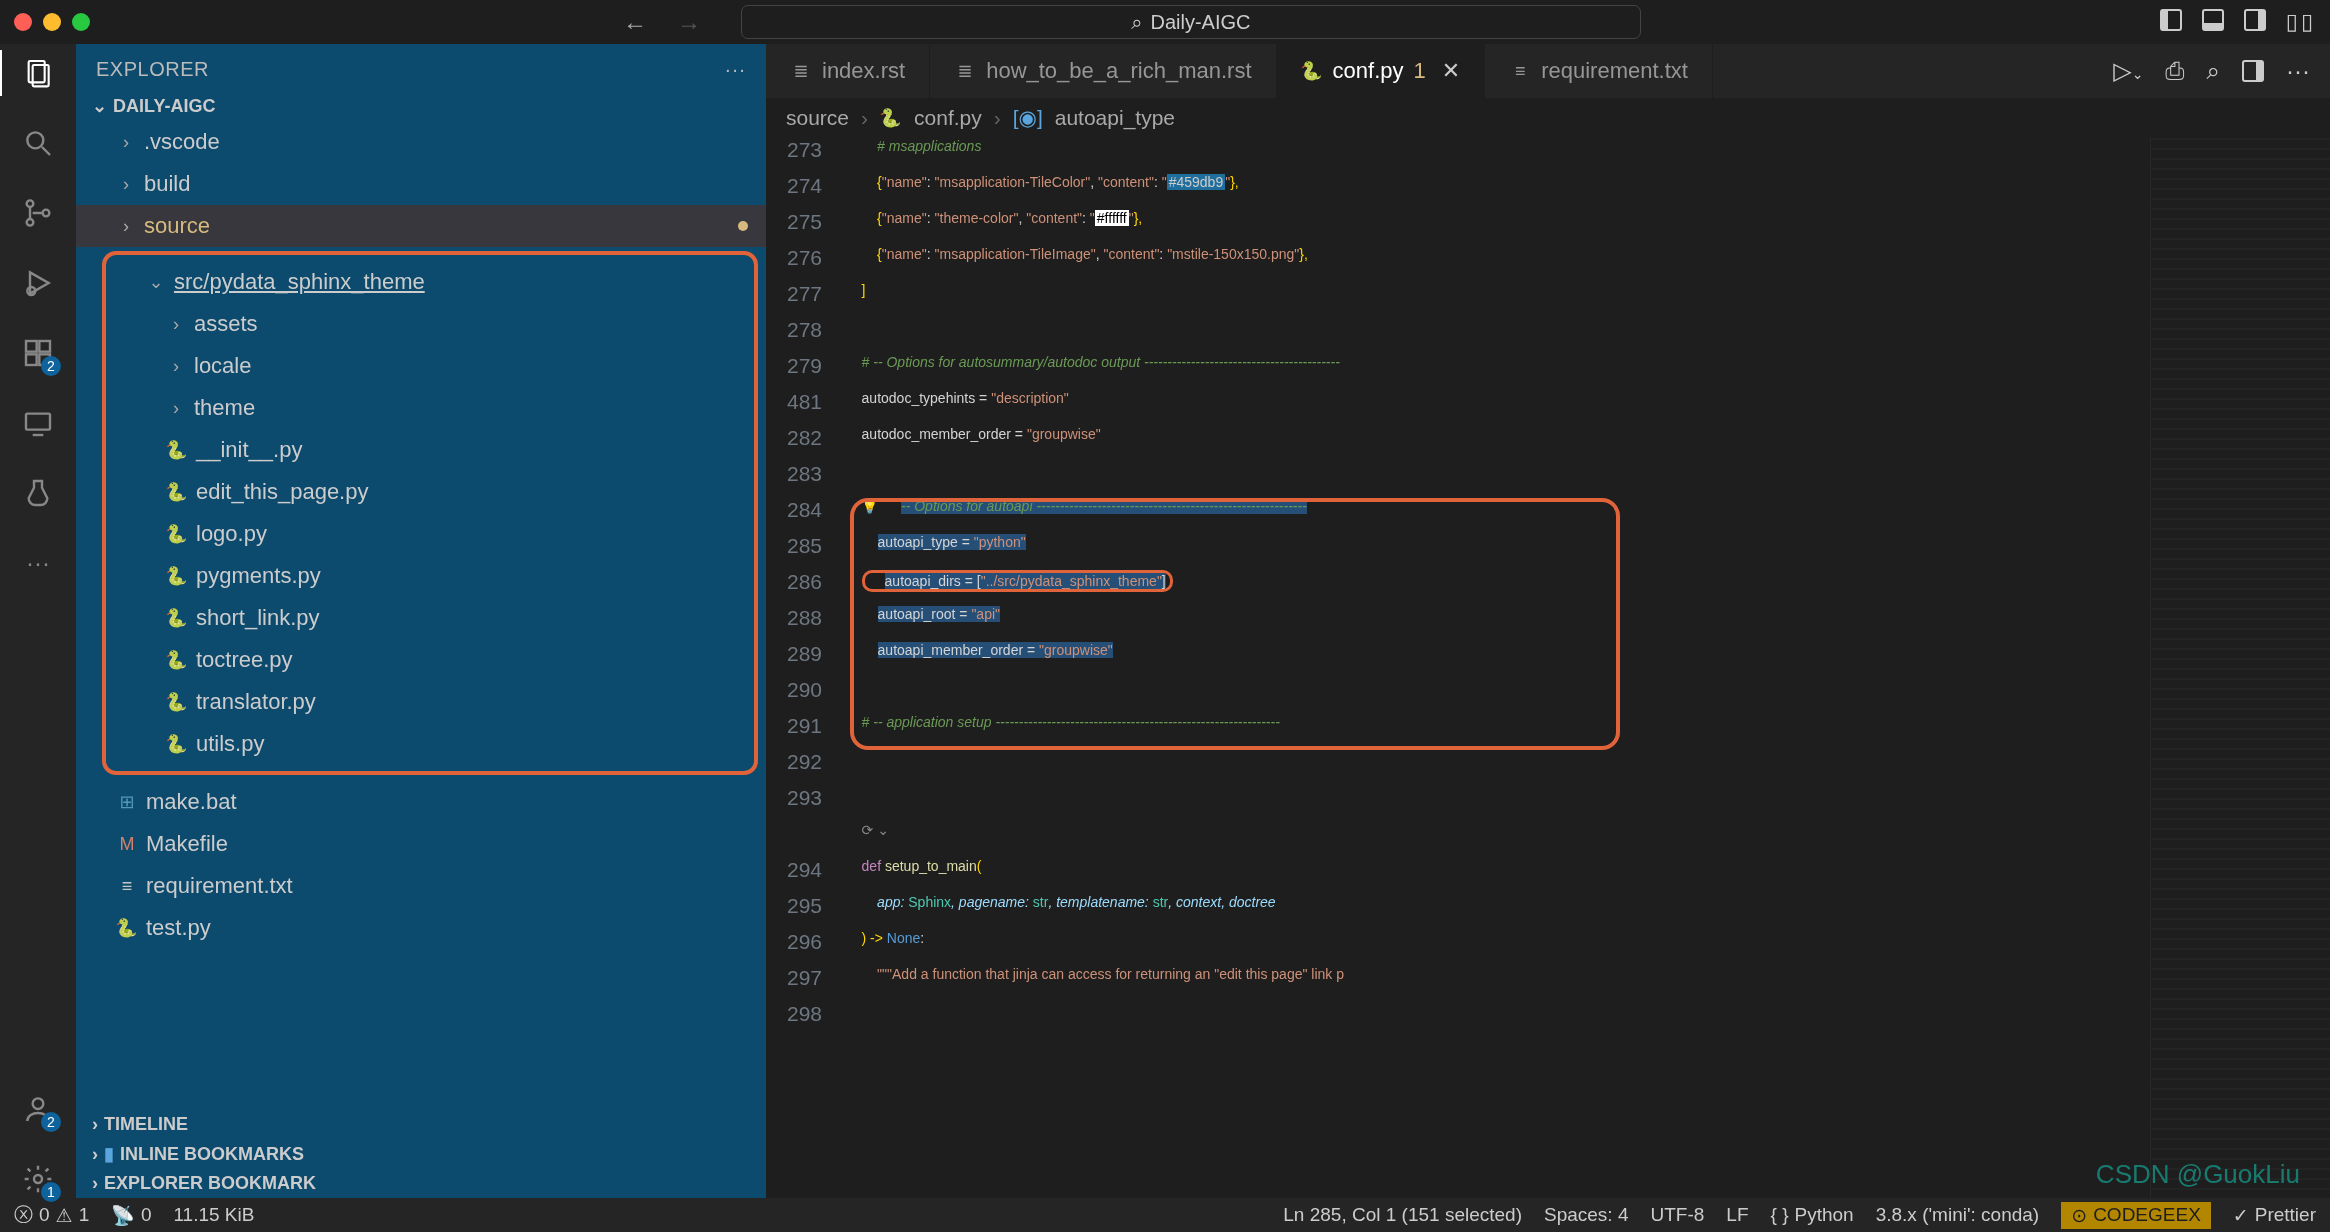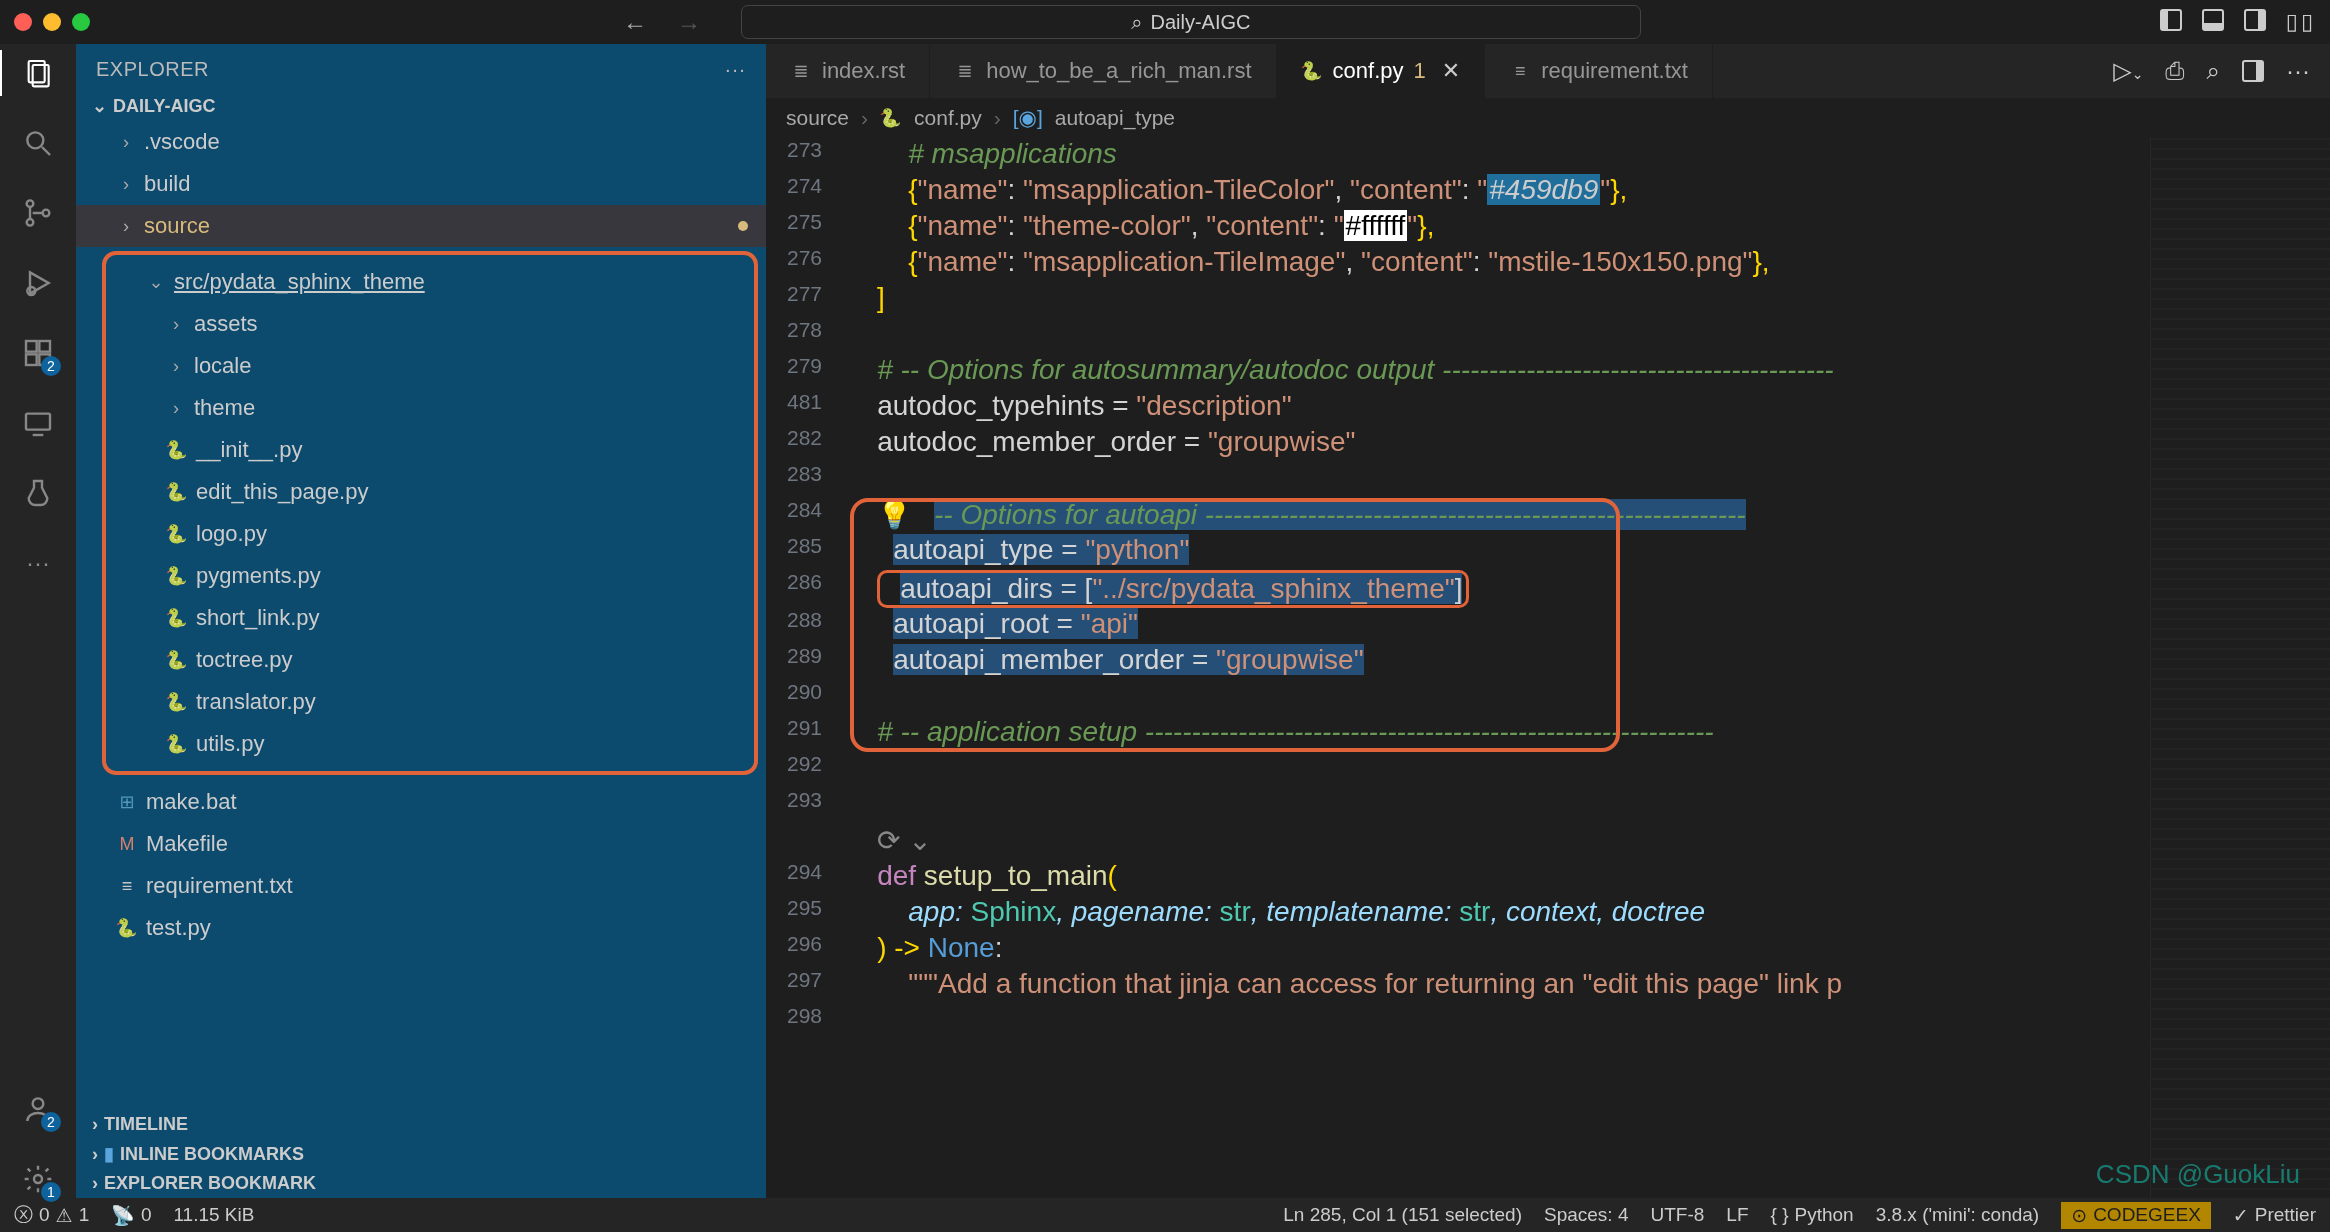--- a/index.html
+++ b/index.html
@@ -60,33 +60,33 @@
 .ed-actions { margin-left: auto; display: flex; align-items: center; gap: 22px; padding: 0 20px; color: #ccc; font-size: 24px; }
 
 .breadcrumb { height: 40px; display: flex; align-items: center; gap: 12px; padding: 0 20px; color: #a9a9a9; font-size: 21px; }
 .breadcrumb .sep { color: #666; }
 .breadcrumb .sym { color: #5aa5de; }
 
 .code-wrap { flex: 1; display: flex; min-height: 0; }
 .code-scroll { flex: 1; overflow: hidden; }
 .line { display: flex; align-items: flex-start; min-height: 36px; }
 .ln { width: 80px; text-align: right; padding-right: 24px; color: #6e7681; font-size: 21px; user-select: none; }
-.code { white-space: pre; font-size: 28px; }
+.code { white-space: pre; font-size: 14px; }
 .c-comment { color: #6a9955; font-style: italic; }
 .c-str { color: #ce9178; }
 .c-var { color: #d4d4d4; }
 .c-op { color: #d4d4d4; }
 .c-kw { color: #c586c0; }
 .c-const { color: #569cd6; }
 .c-func { color: #dcdcaa; }
 .c-type { color: #4ec9b0; }
 .c-param { color: #9cdcfe; font-style: italic; }
 .c-punc { color: #d4d4d4; }
 .c-brace { color: #ffd700; }
-.hl-blue { background: #1f6e9c; padding: 0 2px; font-style: italic; }
+.hl-blue { background: #1f6e9c; padding: 0 2px; }
 .hl-white { background: #fff; color: #000; padding: 0 2px; }
 .sel { background: #264f78; margin-left: 16px; }
 .bulb { color: #ffcc00; margin-right: 6px; }
 .red-inner { position: relative; }
 .red-inner::before { content: ""; position: absolute; left: 84px; right: 530px; top: 0; bottom: 0; border: 4px solid #e0633a; border-radius: 18px; pointer-events: none; }
 .red-code-box { border: 3px solid #e0633a; border-radius: 10px; padding: 0 4px; display: inline-block; }
 
 .minimap { width: 180px; background: #1e1e1e; border-left: 1px solid #333; opacity: 0.45; background-image: repeating-linear-gradient(#2a2a2a 0 2px, transparent 2px 10px); }
 
 

